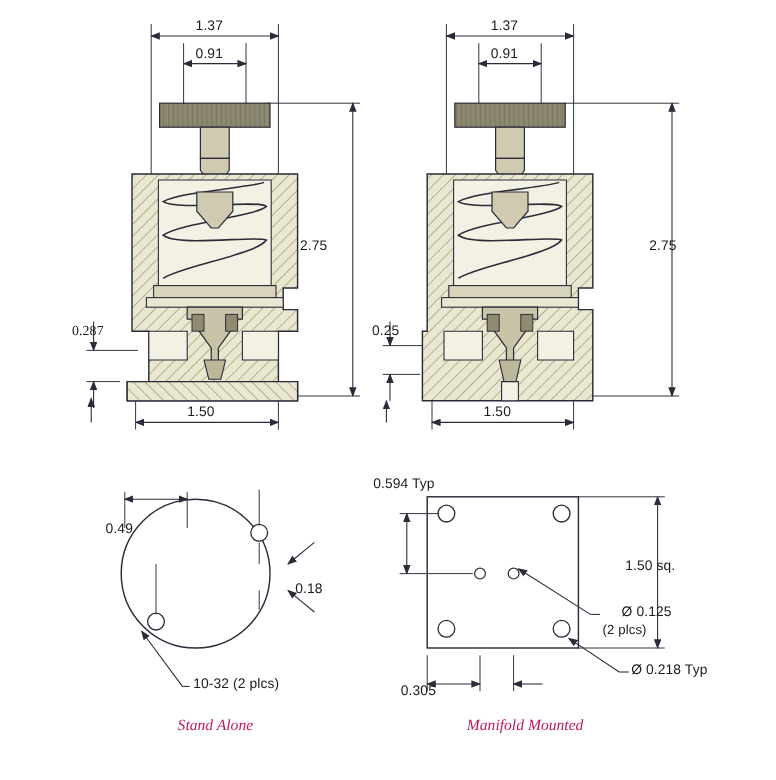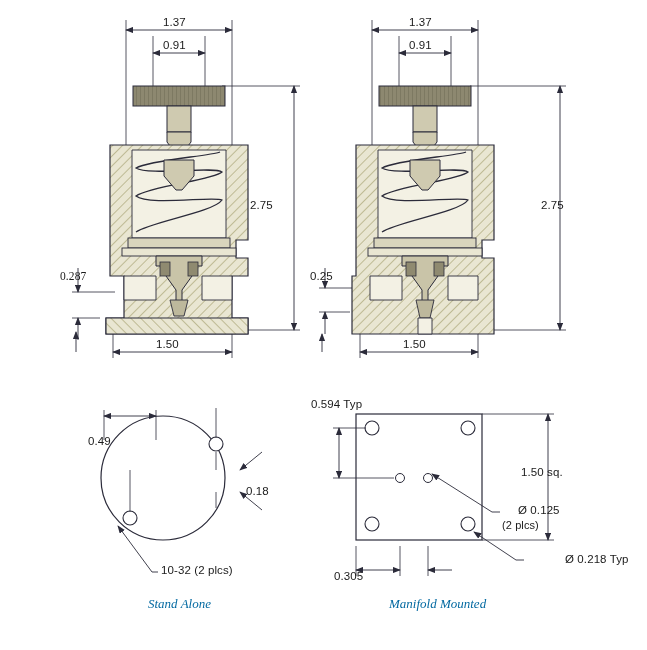--- a/index.html
+++ b/index.html
@@ -33,21 +33,21 @@
     font-size: 11.5px;
     color: #1a1a1a;
     white-space: nowrap;
     letter-spacing: 0.1px;
   }
   .caption {
     position: absolute;
     font-family: "Liberation Serif", serif;
     font-style: italic;
     font-size: 13px;
-    color: #0369a1;
+    color: #be185d;
     white-space: nowrap;
   }
   .small {
     font-size: 11px;
   }
 </style>
 </head>
 <body>
 
 <div id="sheet">
@@ -249,17 +249,17 @@
 
   <div class="dimtext" style="left:88px; top:396px;margin-top:39px;">0.49</div>
   <div class="dimtext" style="left:246px; top:485px;">0.18</div>
   <div class="dimtext" style="left:161px; top:564px;text-align:center;">10-32 (2 plcs)</div>
   <div class="caption" style="left:148px; top:596px;">Stand Alone</div>
 
   <div class="dimtext" style="left:293px; top:398px;margin-left:18px;">0.594 Typ</div>
   <div class="dimtext" style="left:521px; top:466px;">1.50 sq.</div>
   <div class="dimtext" style="left:518px; top:504px;">Ø 0.125</div>
   <div class="dimtext small" style="left:502px; top:519px;">(2 plcs)</div>
-  <div class="dimtext" style="left:526px; top:553px;margin-left:39px;">Ø 0.218 Typ</div>
+  <div class="dimtext" style="left:526px; top:553px;">Ø 0.218 Typ</div>
   <div class="dimtext" style="left:334px; top:570px;text-align:right;">0.305</div>
   <div class="caption" style="left:389px; top:596px;">Manifold Mounted</div>
 
 </div>
 
 </body></html>

